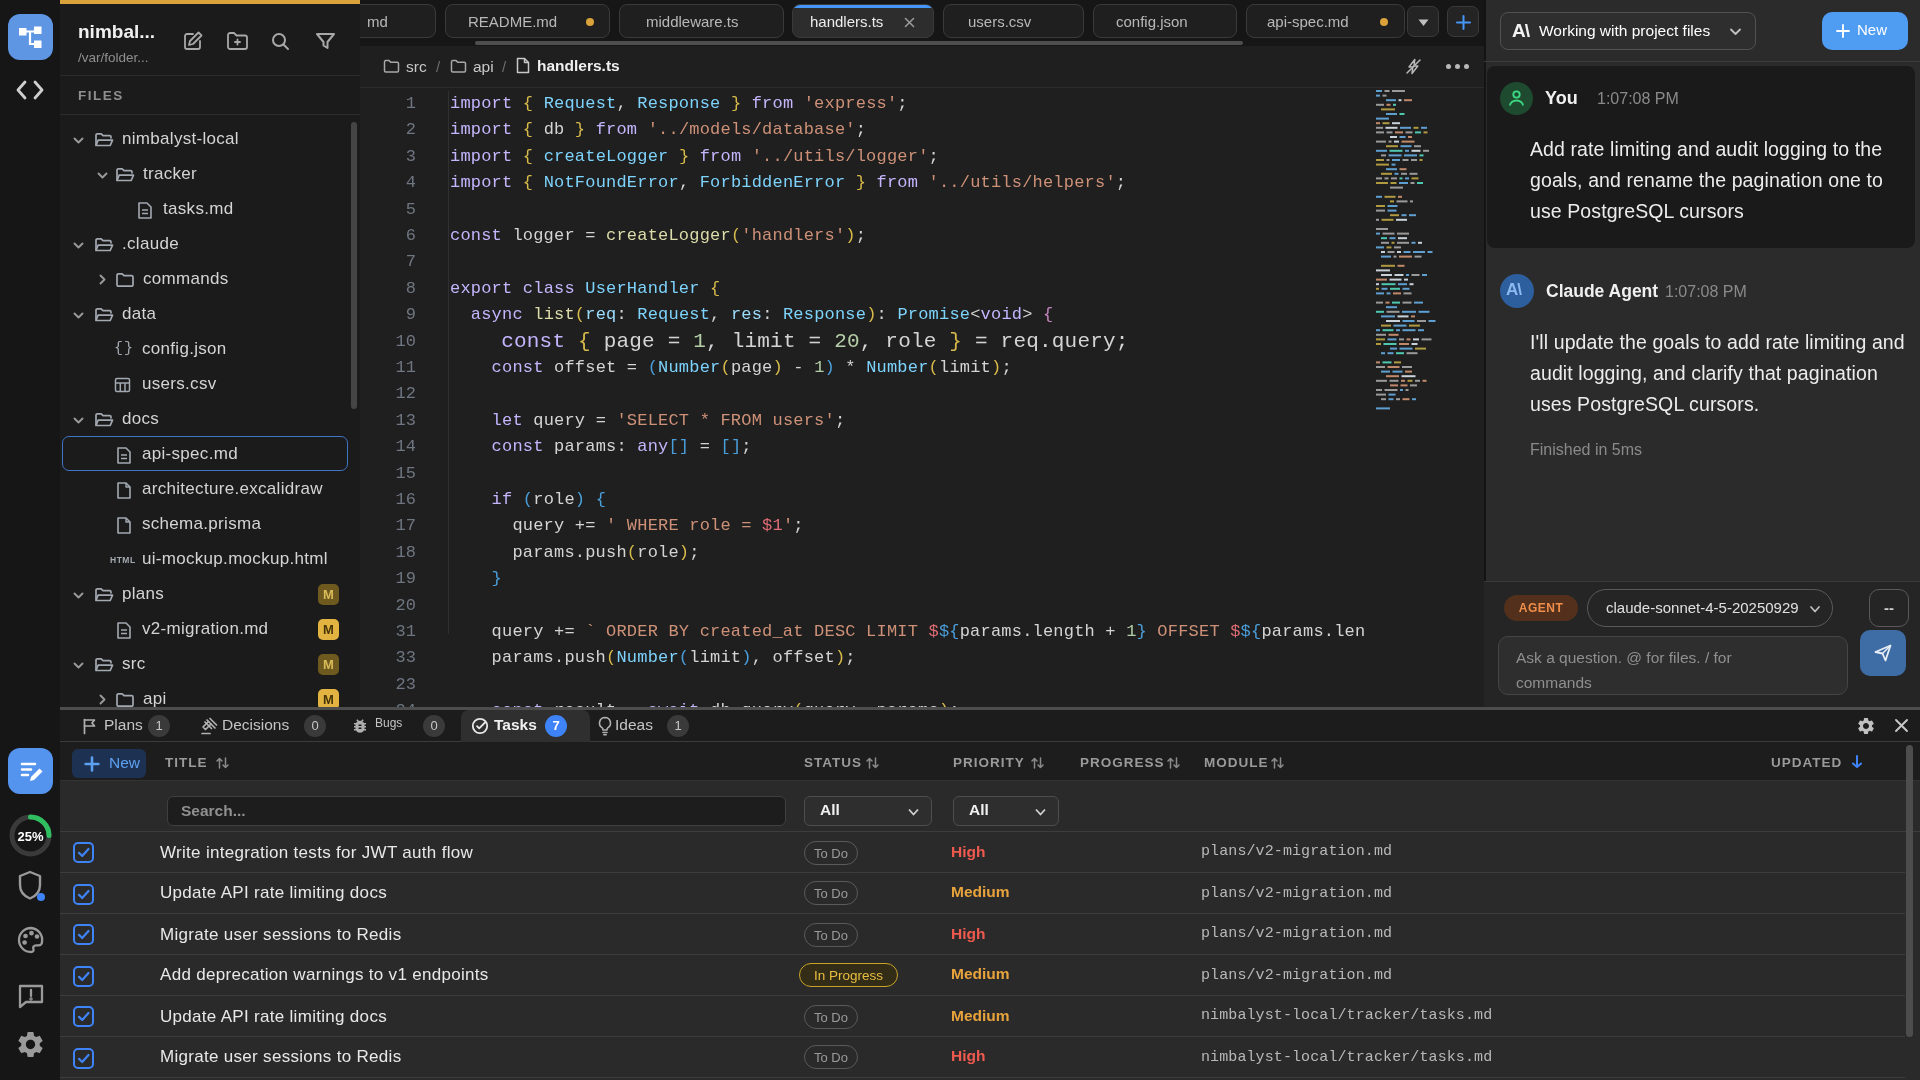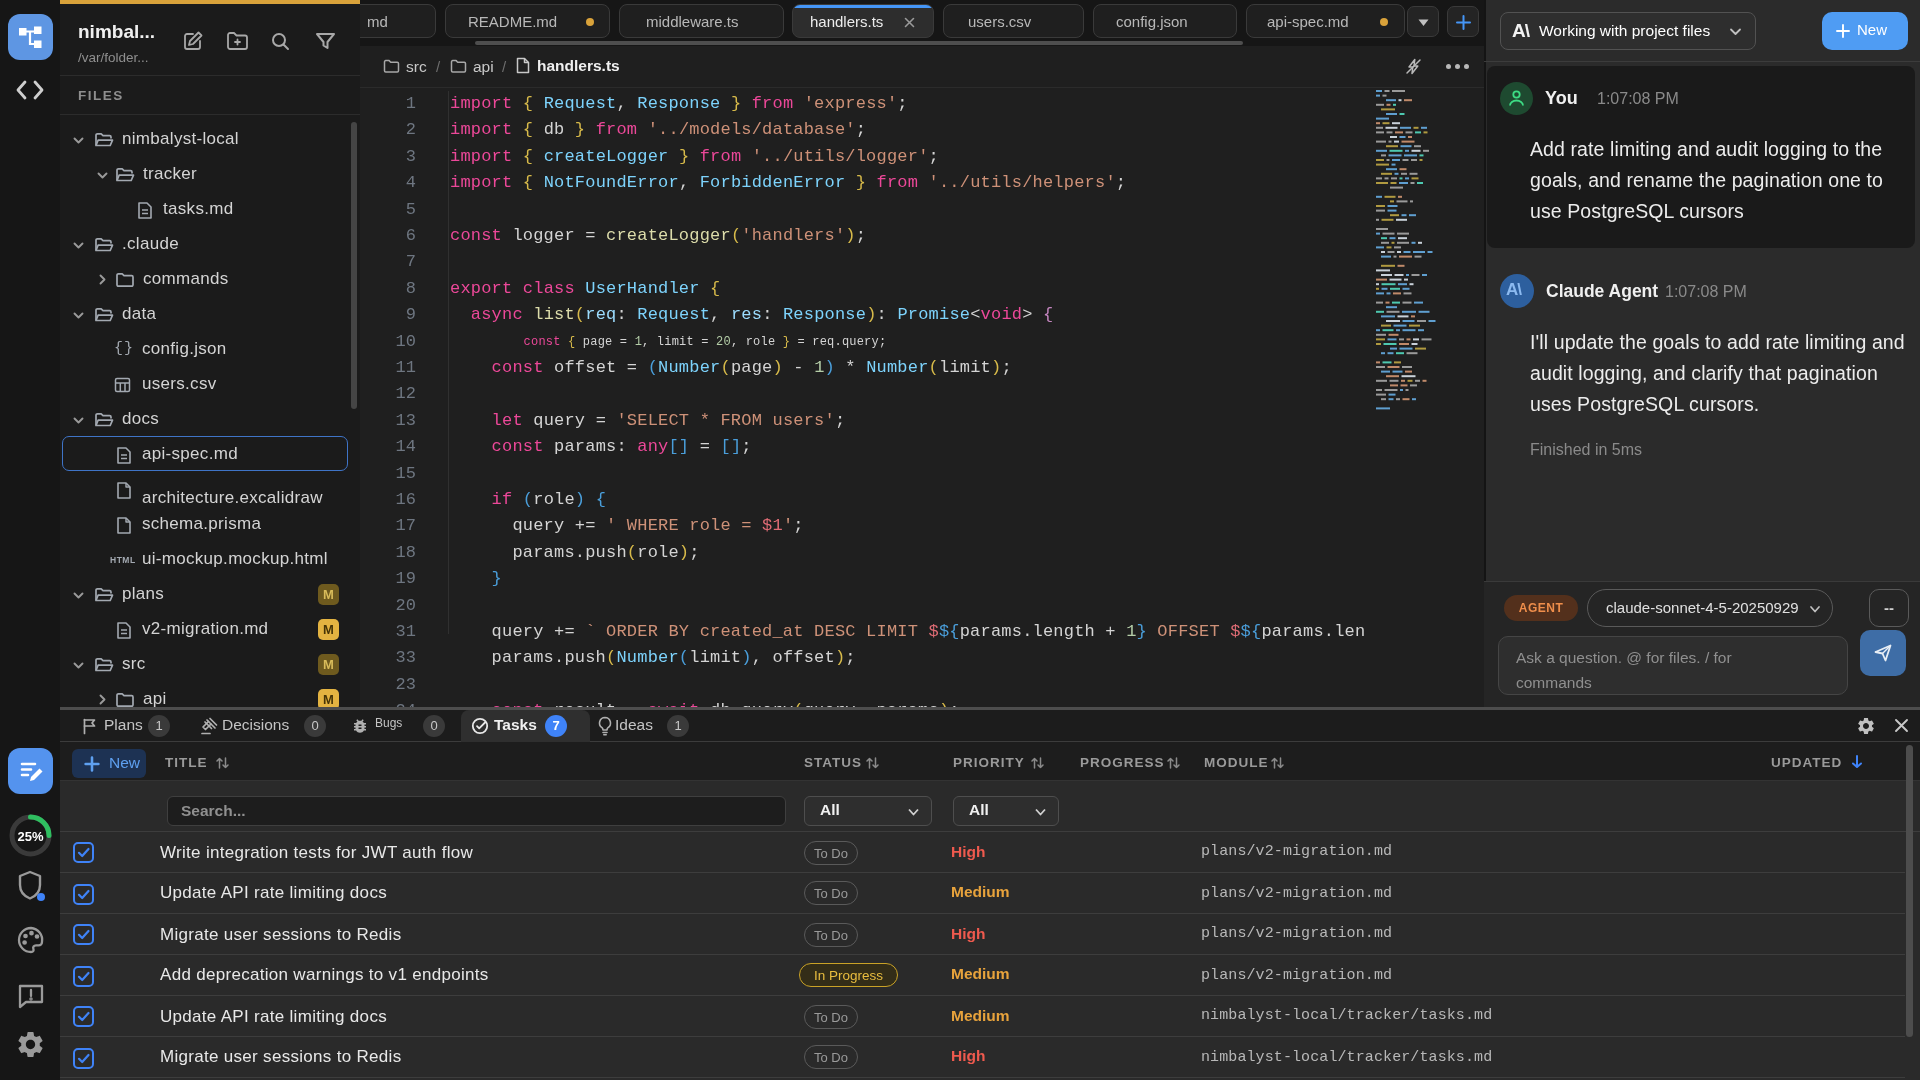--- a/index.html
+++ b/index.html
@@ -2,21 +2,21 @@
 <html><head>
 <meta charset="utf-8">
 <style>
 * { margin:0; padding:0; box-sizing:border-box; }
 html,body { width:1920px; height:1080px; overflow:hidden; background:#1f1f1f;
   font-family:"Liberation Sans", sans-serif; }
 .abs { position:absolute; }
 body { position:relative; }
 .mono { font-family:"Liberation Mono", monospace; }
 
-.k{color:#ec4899}.t{color:#7dd3fc}.s{color:#ce9178}.n{color:#b5cea8}
+.k{color:#c4b5fd}.t{color:#7dd3fc}.s{color:#ce9178}.n{color:#b5cea8}
 .y{color:#d7ba4a}.b{color:#4a9eda}.m{color:#c586c0}.fn{color:#dcdcaa}
 .r{color:#e06c75}.v{color:#9cdcfe}
 </style>
 </head>
 <body>
 
 <div class="abs" id="rail" style="left:0;top:0;width:60px;height:1080px;background:#161616;">
 
   <div class="abs" style="left:8px;top:14px;width:45px;height:46px;border-radius:12px;background:#5e96e3;">
     <svg width="45" height="46" viewBox="0 0 45 46">
@@ -170,21 +170,21 @@
   <div class="abs" style="left:2px;top:326px;width:286px;height:35px;border:1.5px solid #3f74c7;border-radius:7px;"></div>
       <svg class="abs" style="left:56px;top:336px" width="16" height="19" viewBox="0 0 16 19" fill="none" stroke="#a3a9b1" stroke-width="1.6" stroke-linejoin="round">
         <path d="M2 2 h8 l4 4 v11 h-12 z"></path>
         <path d="M5 9 h6 M5 12.5 h6" stroke-width="1.4"></path>
       </svg>
       <div class="abs" style="left:82px;top:334px;">api-spec.md</div>
   <svg class="abs" style="left:56px;top:371px" width="16" height="19" viewBox="0 0 16 19" fill="none" stroke="#a3a9b1" stroke-width="1.6" stroke-linejoin="round">
         <path d="M2 2 h8 l4 4 v11 h-12 z"></path>
         <path d="M10 2 v4 h4" stroke-width="1.4"></path>
       </svg>
-      <div class="abs" style="left:82px;top:369px;margin-top:9px;">architecture.excalidraw</div>
+      <div class="abs" style="left:82px;top:369px;">architecture.excalidraw</div>
   <svg class="abs" style="left:56px;top:406px" width="16" height="19" viewBox="0 0 16 19" fill="none" stroke="#a3a9b1" stroke-width="1.6" stroke-linejoin="round">
         <path d="M2 2 h8 l4 4 v11 h-12 z"></path>
         <path d="M10 2 v4 h4" stroke-width="1.4"></path>
       </svg>
       <div class="abs" style="left:82px;top:404px;">schema.prisma</div>
   <div class="abs" style="left:50px;top:445px;font-size:8.5px;font-weight:bold;color:#a3a9b1;letter-spacing:0.5px;">HTML</div>
       <div class="abs" style="left:82px;top:439px;">ui-mockup.mockup.html</div>
   <svg class="abs" style="left:12px;top:479px" width="13" height="13" viewBox="0 0 13 13" fill="none" stroke="#9a9a9a" stroke-width="1.9" stroke-linecap="round" stroke-linejoin="round">
         <path d="M2.5 4.5 L6.5 8.5 L10.5 4.5"></path>
       </svg>
@@ -299,21 +299,21 @@
     <div class="abs mono" style="left:90px;top:170.2px;width:923px;white-space:pre;overflow:hidden;color:#d4d4d4;font-size:17px;letter-spacing:0.2px;line-height:26.4px;"><span class="k">import</span> <span class="y">{</span> <span class="t">NotFoundError</span>, <span class="t">ForbiddenError</span> <span class="y">}</span> <span class="k">from</span> <span class="s">'../utils/helpers'</span>;</div>
     <div class="abs mono" style="left:0;top:196.6px;width:56px;text-align:right;color:#6e7681;font-size:17px;line-height:26.4px;">5</div>
     <div class="abs mono" style="left:0;top:223.0px;width:56px;text-align:right;color:#6e7681;font-size:17px;line-height:26.4px;">6</div>
     <div class="abs mono" style="left:90px;top:223.0px;width:923px;white-space:pre;overflow:hidden;color:#d4d4d4;font-size:17px;letter-spacing:0.2px;line-height:26.4px;"><span class="k">const</span> logger = <span class="fn">createLogger</span><span class="y">(</span><span class="s">'handlers'</span><span class="y">)</span>;</div>
     <div class="abs mono" style="left:0;top:249.4px;width:56px;text-align:right;color:#6e7681;font-size:17px;line-height:26.4px;">7</div>
     <div class="abs mono" style="left:0;top:275.8px;width:56px;text-align:right;color:#6e7681;font-size:17px;line-height:26.4px;">8</div>
     <div class="abs mono" style="left:90px;top:275.8px;width:923px;white-space:pre;overflow:hidden;color:#d4d4d4;font-size:17px;letter-spacing:0.2px;line-height:26.4px;"><span class="k">export</span> <span class="k">class</span> <span class="t">UserHandler</span> <span class="y">{</span></div>
     <div class="abs mono" style="left:0;top:302.2px;width:56px;text-align:right;color:#6e7681;font-size:17px;line-height:26.4px;">9</div>
     <div class="abs mono" style="left:90px;top:302.2px;width:923px;white-space:pre;overflow:hidden;color:#d4d4d4;font-size:17px;letter-spacing:0.2px;line-height:26.4px;">  <span class="k">async</span> <span class="fn">list</span><span class="y">(</span><span class="v">req</span>: <span class="t">Request</span>, <span class="v">res</span>: <span class="t">Response</span><span class="y">)</span>: <span class="t">Promise</span>&lt;<span class="k">void</span>&gt; <span class="m">{</span></div>
     <div class="abs mono" style="left:0;top:328.6px;width:56px;text-align:right;color:#6e7681;font-size:17px;line-height:26.4px;">10</div>
-    <div class="abs mono" style="left:90px;top:328.6px;width:923px;white-space:pre;overflow:hidden;color:#d4d4d4;font-size:12px;letter-spacing:0.2px;line-height:26.4px;padding-left:44px;">    <span class="k">const</span> <span class="y">{</span> page = <span class="n">1</span>, limit = <span class="n">20</span>, role <span class="y">}</span> = req.query;</div>
+    <div class="abs mono" style="left:90px;top:328.6px;width:923px;white-space:pre;overflow:hidden;color:#d4d4d4;font-size:21px;letter-spacing:0.2px;line-height:26.4px;">    <span class="k">const</span> <span class="y">{</span> page = <span class="n">1</span>, limit = <span class="n">20</span>, role <span class="y">}</span> = req.query;</div>
     <div class="abs mono" style="left:0;top:355.0px;width:56px;text-align:right;color:#6e7681;font-size:17px;line-height:26.4px;">11</div>
     <div class="abs mono" style="left:90px;top:355.0px;width:923px;white-space:pre;overflow:hidden;color:#d4d4d4;font-size:17px;letter-spacing:0.2px;line-height:26.4px;">    <span class="k">const</span> offset = <span class="b">(</span><span class="t">Number</span><span class="y">(</span>page<span class="y">)</span> - <span class="n">1</span><span class="b">)</span> * <span class="t">Number</span><span class="y">(</span>limit<span class="y">)</span>;</div>
     <div class="abs mono" style="left:0;top:381.4px;width:56px;text-align:right;color:#6e7681;font-size:17px;line-height:26.4px;">12</div>
     <div class="abs mono" style="left:0;top:407.8px;width:56px;text-align:right;color:#6e7681;font-size:17px;line-height:26.4px;">13</div>
     <div class="abs mono" style="left:90px;top:407.8px;width:923px;white-space:pre;overflow:hidden;color:#d4d4d4;font-size:17px;letter-spacing:0.2px;line-height:26.4px;">    <span class="k">let</span> query = <span class="s">'SELECT * FROM users'</span>;</div>
     <div class="abs mono" style="left:0;top:434.2px;width:56px;text-align:right;color:#6e7681;font-size:17px;line-height:26.4px;">14</div>
     <div class="abs mono" style="left:90px;top:434.2px;width:923px;white-space:pre;overflow:hidden;color:#d4d4d4;font-size:17px;letter-spacing:0.2px;line-height:26.4px;">    <span class="k">const</span> params: <span class="k">any</span><span class="b">[]</span> = <span class="b">[]</span>;</div>
     <div class="abs mono" style="left:0;top:460.6px;width:56px;text-align:right;color:#6e7681;font-size:17px;line-height:26.4px;">15</div>
     <div class="abs mono" style="left:0;top:487.0px;width:56px;text-align:right;color:#6e7681;font-size:17px;line-height:26.4px;">16</div>
     <div class="abs mono" style="left:90px;top:487.0px;width:923px;white-space:pre;overflow:hidden;color:#d4d4d4;font-size:17px;letter-spacing:0.2px;line-height:26.4px;">    <span class="k">if</span> <span class="b">(</span>role<span class="b">)</span> <span class="b">{</span></div>

